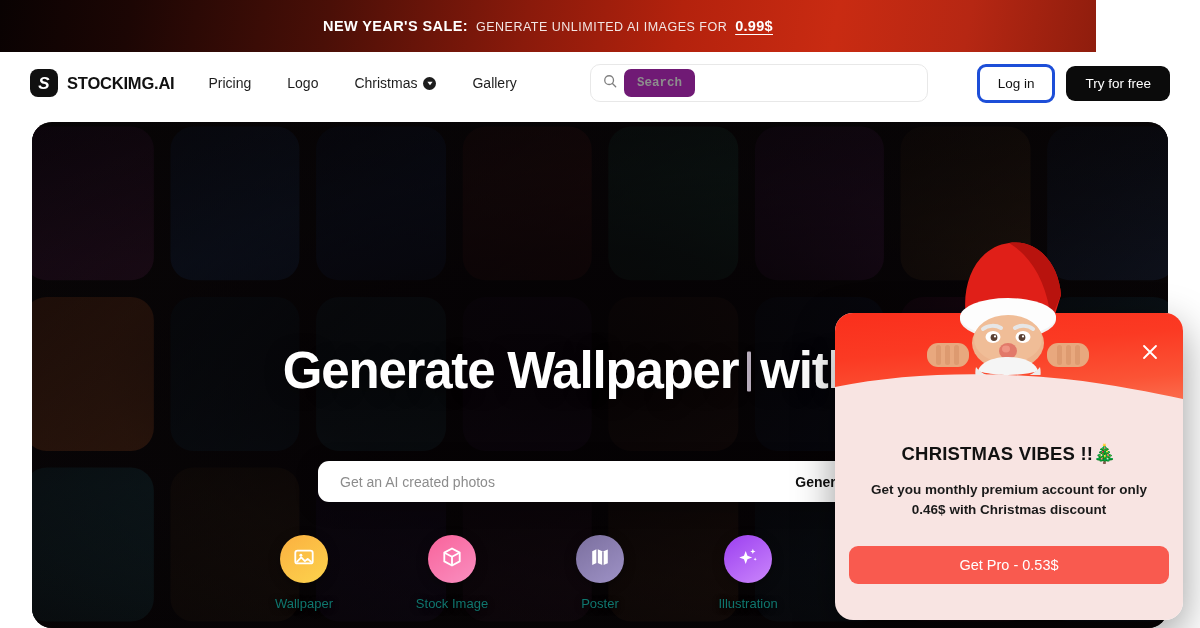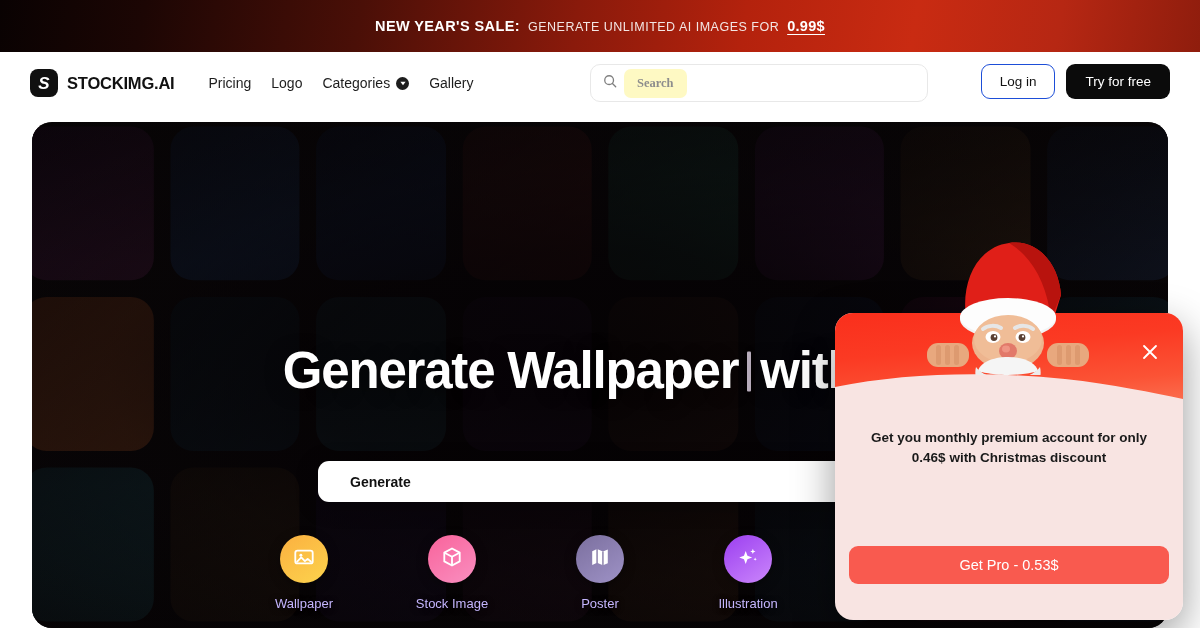--- a/index.html
+++ b/index.html
@@ -10,21 +10,21 @@
     overflow: hidden;
     font-family: "Liberation Sans", sans-serif;
     background: #ffffff;
     position: relative;
   }
 
   
   .promo-banner {
     position: absolute;
     top: 0; left: 0;
-    width: 1200px;
+    width: 1096px;
     height: 52px;
     background: linear-gradient(100deg,
         #090202 0%,
         #1c0604 12%,
         #4a0f07 30%,
         #8a1a0b 48%,
         #b4220d 62%,
         #c92b12 76%,
         #b62713 88%,
         #8f1d0d 100%);
@@ -90,21 +90,21 @@
   }
   .brand-name {
     font-size: 16.5px;
     font-weight: 700;
     color: #111111;
     letter-spacing: -0.2px;
   }
   .nav-links {
     display: flex;
     align-items: center;
-    gap: 20px;
+    gap: 36px;
   }
   .nav-link {
     font-size: 14px;
     color: #1d1d1d;
     font-weight: 400;
     cursor: pointer;
     display: flex;
     align-items: center;
     gap: 6px;
     white-space: nowrap;
@@ -139,42 +139,42 @@
     border: none;
     outline: none;
     font-size: 13px;
     color: #2a2a2a;
     font-family: "Liberation Sans", sans-serif;
     background: transparent;
     min-width: 0;
   }
   .search-input::placeholder { color: #9b9b9b; }
   .search-btn {
-    background: #fef9c3;
+    background: #701a75;
     border: none;
     border-radius: 7px;
     font-size: 12.5px;
     font-weight: 600;
     color: #8d8d8d;
     padding: 7px 13px;
     cursor: pointer;
-    font-family: Liberation Serif, serif;
+    font-family: Liberation Mono, monospace;
     flex-shrink: 0;
   }
 
   .header-actions {
     position: absolute;
     right: 30px;
     top: 64px;
     display: flex;
     align-items: center;
     gap: 11px;
   }
   .btn-login {
-    border: 1px solid #1d4ed8;
+    border: 3px solid #1d4ed8;
     background: #ffffff;
     border-radius: 9px;
     font-size: 13.5px;
     color: #121212;
     font-weight: 500;
     padding: 9px 18px;
     cursor: pointer;
     font-family: "Liberation Sans", sans-serif;
   }
   .btn-try {
@@ -302,21 +302,21 @@
     width: 48px; height: 48px;
     border-radius: 50%;
     display: flex;
     align-items: center;
     justify-content: center;
     box-shadow: 0 3px 12px rgba(0,0,0,.35);
   }
   .cat-label {
     margin-top: 13px;
     font-size: 13px;
-    color: #c4b5fd;
+    color: #0f766e;
     font-weight: 400;
     text-shadow: 0 1px 6px rgba(0,0,0,.75);
     white-space: nowrap;
   }
 
   
   .xmas-popup {
     position: absolute;
     left: 835px;
     top: 313px;
@@ -417,21 +417,21 @@
   </div>
 
   <div class="nav-links">
     <div class="nav-link">
       <span>Pricing</span>
     </div>
     <div class="nav-link">
       <span>Logo</span>
     </div>
     <div class="nav-link">
-      <span>Categories</span>
+      <span>Christmas</span>
       <span class="caret-badge">
         <svg width="8" height="8" viewBox="0 0 8 8">
             <path d="M1.4 2.8h5.2L4 6.2z" fill="#fff"></path>
           </svg>
       </span>
     </div>
     <div class="nav-link">
       <span>Gallery</span>
     </div>
   </div>
@@ -484,20 +484,21 @@
 
   </div>
 
   <div class="hero-veil"></div>
 
   <div class="hero-title">
     <span>Generate Wallpaper</span><span class="title-caret"></span><span>with AI</span>
   </div>
 
   <div class="hero-form">
+    <input class="hero-input" type="text" placeholder="Get an AI created photos" style="">
     <button class="hero-generate">Generate</button>
   </div>
 
   <div class="cat-row">
 
     <div class="cat-item">
       <div class="cat-circle" style="background:linear-gradient(145deg,#fbb040,#fcd34d);">
         <span>
           <svg width="22" height="22" viewBox="0 0 24 24" fill="none">
             <rect x="2.5" y="5" width="19" height="14" rx="2.5" stroke="#fff" stroke-width="2"></rect>
@@ -611,18 +612,19 @@
       <path d="M0 16C70 2 150 0 230 8c48 5 88 14 118 20V40H0z" fill="#f8e4e2"></path>
     </svg>
 
     <span class="xmas-close">
       <svg width="22" height="22" viewBox="0 0 24 24">
         <path d="M5.5 5.5l13 13M18.5 5.5l-13 13" stroke="#fff" stroke-width="2.1" stroke-linecap="round"></path>
       </svg>
     </span>
 
     <div class="xmas-body">
+      <div class="xmas-title">CHRISTMAS VIBES !!🎄</div>
       <div class="xmas-sub">Get you monthly premium account for only 0.46$ with Christmas discount</div>
     </div>
 
     <button class="xmas-cta">Get Pro - 0.53$</button>
   </div>
 </div>
 
 </body></html>

